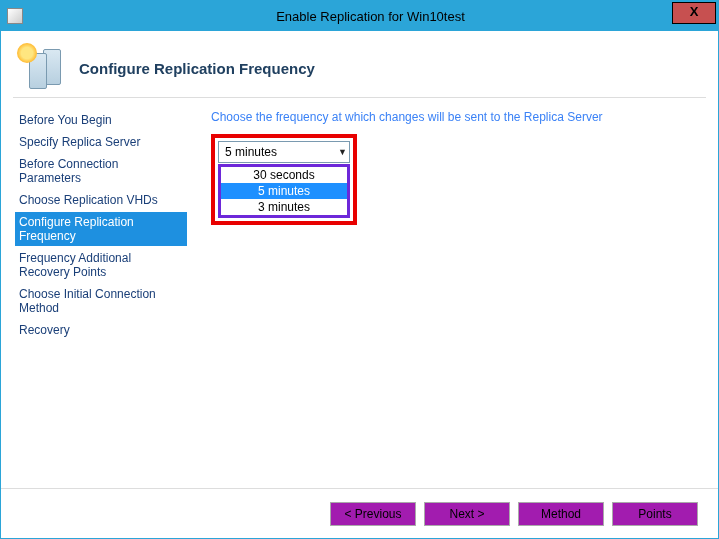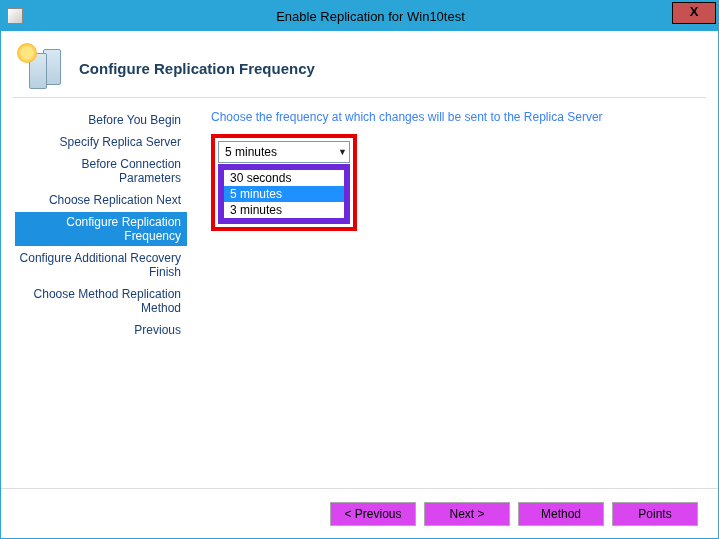--- a/index.html
+++ b/index.html
@@ -89,56 +89,56 @@
     width: 192px;
     padding: 12px 0 0 14px;
   }
   .sidebar .item {
     padding: 3px 6px 3px 4px;
     color: #1a3f78;
     cursor: pointer;
     line-height: 14px;
     margin-bottom: 2px;
     max-width: 172px;
-    text-align: right;
   }
   .sidebar .item.selected {
     background: #1e90e0;
     color: #fff;
   }
   .main {
     flex: 1;
     padding: 12px 18px 0 18px;
     position: relative;
   }
   .main .instruction {
     color: #3b82f6;
     margin-bottom: 10px;
   }
   .highlight-box {
     border: 4px solid #e80000;
     width: 146px;
     padding: 3px;
+    text-align: center;
   }
   .select-row {
     border: 1px solid #7a9ab0;
     background: #fff;
     height: 22px;
     display: flex;
     align-items: center;
     padding: 0 2px 0 6px;
     justify-content: space-between;
     margin-bottom: 1px;
   }
   .chev {
     font-size: 9px;
     color: #222;
   }
   .options {
-    border: 6px solid #6d28d9;
+    border: 3px solid #6d28d9;
     background: #fff;
   }
   .opt {
     padding: 1px 6px;
     cursor: pointer;
   }
   .opt.sel {
     background: #1e90ff;
     color: #fff;
   }
@@ -148,21 +148,21 @@
     height: 50px;
     border-top: 1px solid #ddd;
     display: flex;
     justify-content: flex-end;
     align-items: center;
     padding-right: 20px;
     gap: 8px;
   }
   .footer button {
     width: 86px; height: 24px;
-    background: #d946ef;
+    background: #a21caf;
     border: 1px solid #aaa;
     font-family: inherit;
     font-size: 12px;
     cursor: pointer;
   }
 </style>
 </head>
 <body>
 
 <div class="titlebar">
@@ -180,25 +180,25 @@
   <h1>Configure Replication Frequency</h1>
 </div>
 
 <hr class="divider">
 
 <div class="content">
   <div class="sidebar">
     <div class="item">Before You Begin</div>
     <div class="item">Specify Replica Server</div>
     <div class="item">Before Connection Parameters</div>
-    <div class="item">Choose Replication Next</div>
+    <div class="item">Choose Replication VHDs</div>
     <div class="item selected">Configure Replication Frequency</div>
-    <div class="item">Configure Additional Recovery Finish</div>
-    <div class="item">Choose Method Replication Method</div>
-    <div class="item">Previous</div>
+    <div class="item">Frequency Additional Recovery Points</div>
+    <div class="item">Choose Initial Connection Method</div>
+    <div class="item">Recovery</div>
   </div>
 
   <div class="main">
     <div class="instruction">Choose the frequency at which changes will be sent to the Replica Server</div>
 
     <div class="highlight-box">
       <div class="select-row">
         <span>5 minutes</span>
         <span class="chev">▼</span>
       </div>

